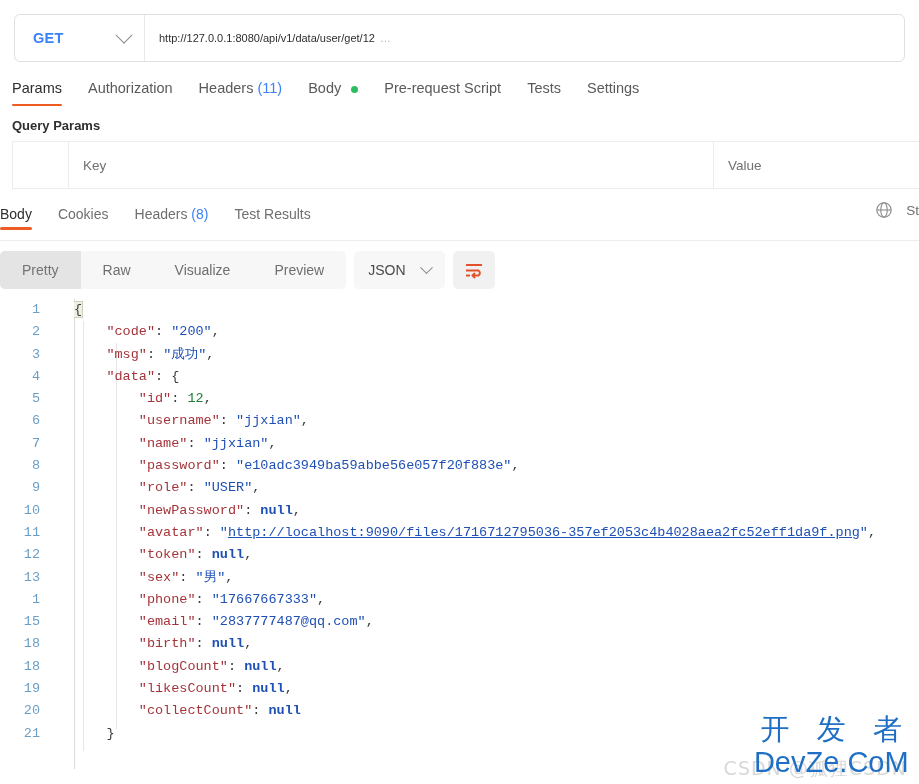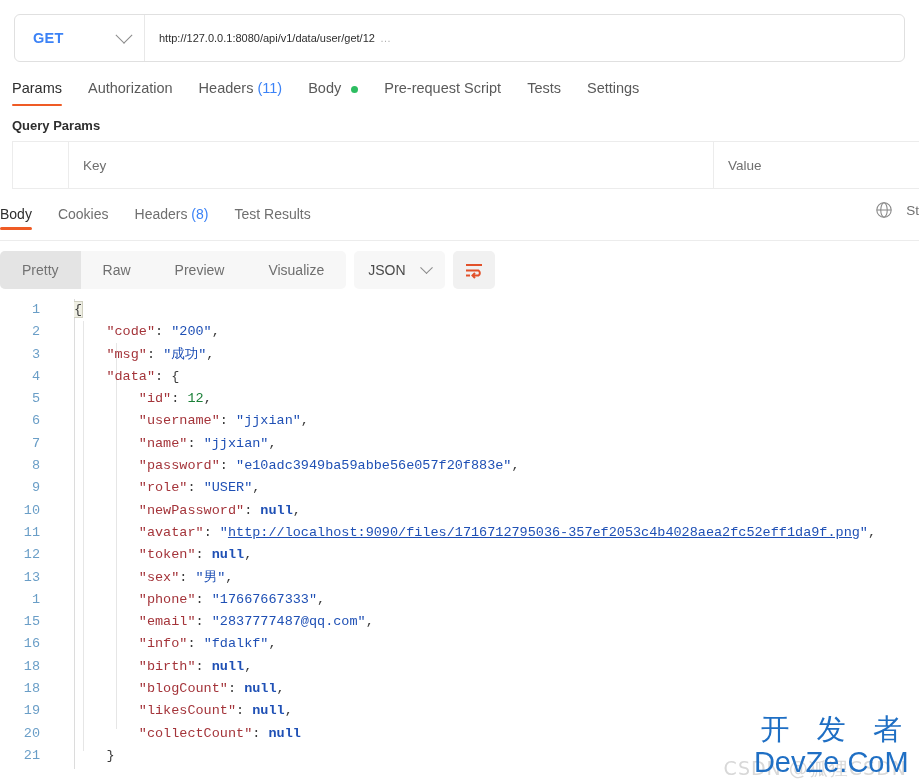--- a/index.html
+++ b/index.html
@@ -288,24 +288,24 @@
 
   <div class="view-bar">
     <div class="seg">
       <div class="seg-item active">
         <span>Pretty</span>
       </div>
       <div class="seg-item">
         <span>Raw</span>
       </div>
       <div class="seg-item">
+        <span>Visualize</span>
+      </div>
+      <div class="seg-item">
         <span>Preview</span>
-      </div>
-      <div class="seg-item">
-        <span>Visualize</span>
       </div>
     </div>
 
     <div class="fmt-box">
       <span class="fmt-label">JSON</span>
       <span class="chev-sm"></span>
     </div>
 
     <div class="wrap-btn">
       <svg width="20" height="17" viewBox="0 0 20 17">
@@ -329,21 +329,20 @@
       <div class="code-row"><div class="ln">6</div><div class="fold"></div><div class="code-txt"><span>        </span><span class="tok-key">"username"</span><span class="tok-punc">: </span><span class="tok-str">"jjxian"</span><span class="tok-punc">,</span></div></div>
       <div class="code-row"><div class="ln">7</div><div class="fold"></div><div class="code-txt"><span>        </span><span class="tok-key">"name"</span><span class="tok-punc">: </span><span class="tok-str">"jjxian"</span><span class="tok-punc">,</span></div></div>
       <div class="code-row"><div class="ln">8</div><div class="fold"></div><div class="code-txt"><span>        </span><span class="tok-key">"password"</span><span class="tok-punc">: </span><span class="tok-str">"e10adc3949ba59abbe56e057f20f883e"</span><span class="tok-punc">,</span></div></div>
       <div class="code-row"><div class="ln">9</div><div class="fold"></div><div class="code-txt"><span>        </span><span class="tok-key">"role"</span><span class="tok-punc">: </span><span class="tok-str">"USER"</span><span class="tok-punc">,</span></div></div>
       <div class="code-row"><div class="ln">10</div><div class="fold"></div><div class="code-txt"><span>        </span><span class="tok-key">"newPassword"</span><span class="tok-punc">: </span><span class="tok-null">null</span><span class="tok-punc">,</span></div></div>
       <div class="code-row"><div class="ln">11</div><div class="fold"></div><div class="code-txt"><span>        </span><span class="tok-key">"avatar"</span><span class="tok-punc">: </span><span class="tok-str">"</span><span class="tok-link">http://localhost:9090/files/1716712795036-357ef2053c4b4028aea2fc52eff1da9f.png</span><span class="tok-str">"</span><span class="tok-punc">,</span></div></div>
       <div class="code-row"><div class="ln">12</div><div class="fold"></div><div class="code-txt"><span>        </span><span class="tok-key">"token"</span><span class="tok-punc">: </span><span class="tok-null">null</span><span class="tok-punc">,</span></div></div>
       <div class="code-row"><div class="ln">13</div><div class="fold"></div><div class="code-txt"><span>        </span><span class="tok-key">"sex"</span><span class="tok-punc">: </span><span class="tok-str">"男"</span><span class="tok-punc">,</span></div></div>
       <div class="code-row"><div class="ln">1</div><div class="fold"></div><div class="code-txt"><span>        </span><span class="tok-key">"phone"</span><span class="tok-punc">: </span><span class="tok-str">"17667667333"</span><span class="tok-punc">,</span></div></div>
       <div class="code-row"><div class="ln">15</div><div class="fold"></div><div class="code-txt"><span>        </span><span class="tok-key">"email"</span><span class="tok-punc">: </span><span class="tok-str">"2837777487@qq.com"</span><span class="tok-punc">,</span></div></div>
-      <div class="code-row"><div class="ln">16</div><div class="fold"></div><div class="code-txt"><span>        </span><span class="tok-key">"info"</span><span class="tok-punc">: </span><span class="tok-str">"fdalkf"</span><span class="tok-punc">,</span></div></div>
       <div class="code-row"><div class="ln">18</div><div class="fold"></div><div class="code-txt"><span>        </span><span class="tok-key">"birth"</span><span class="tok-punc">: </span><span class="tok-null">null</span><span class="tok-punc">,</span></div></div>
       <div class="code-row"><div class="ln">18</div><div class="fold"></div><div class="code-txt"><span>        </span><span class="tok-key">"blogCount"</span><span class="tok-punc">: </span><span class="tok-null">null</span><span class="tok-punc">,</span></div></div>
       <div class="code-row"><div class="ln">19</div><div class="fold"></div><div class="code-txt"><span>        </span><span class="tok-key">"likesCount"</span><span class="tok-punc">: </span><span class="tok-null">null</span><span class="tok-punc">,</span></div></div>
       <div class="code-row"><div class="ln">20</div><div class="fold"></div><div class="code-txt"><span>        </span><span class="tok-key">"collectCount"</span><span class="tok-punc">: </span><span class="tok-null">null</span></div></div>
       <div class="code-row"><div class="ln">21</div><div class="fold"></div><div class="code-txt"><span>    </span><span class="tok-punc">}</span></div></div>
     </div>
 
   <div class="wm-ghost">CSDN @狐狸CSDN</div>
   <div class="wm">
     <div class="wm-cn">开 发 者</div>

